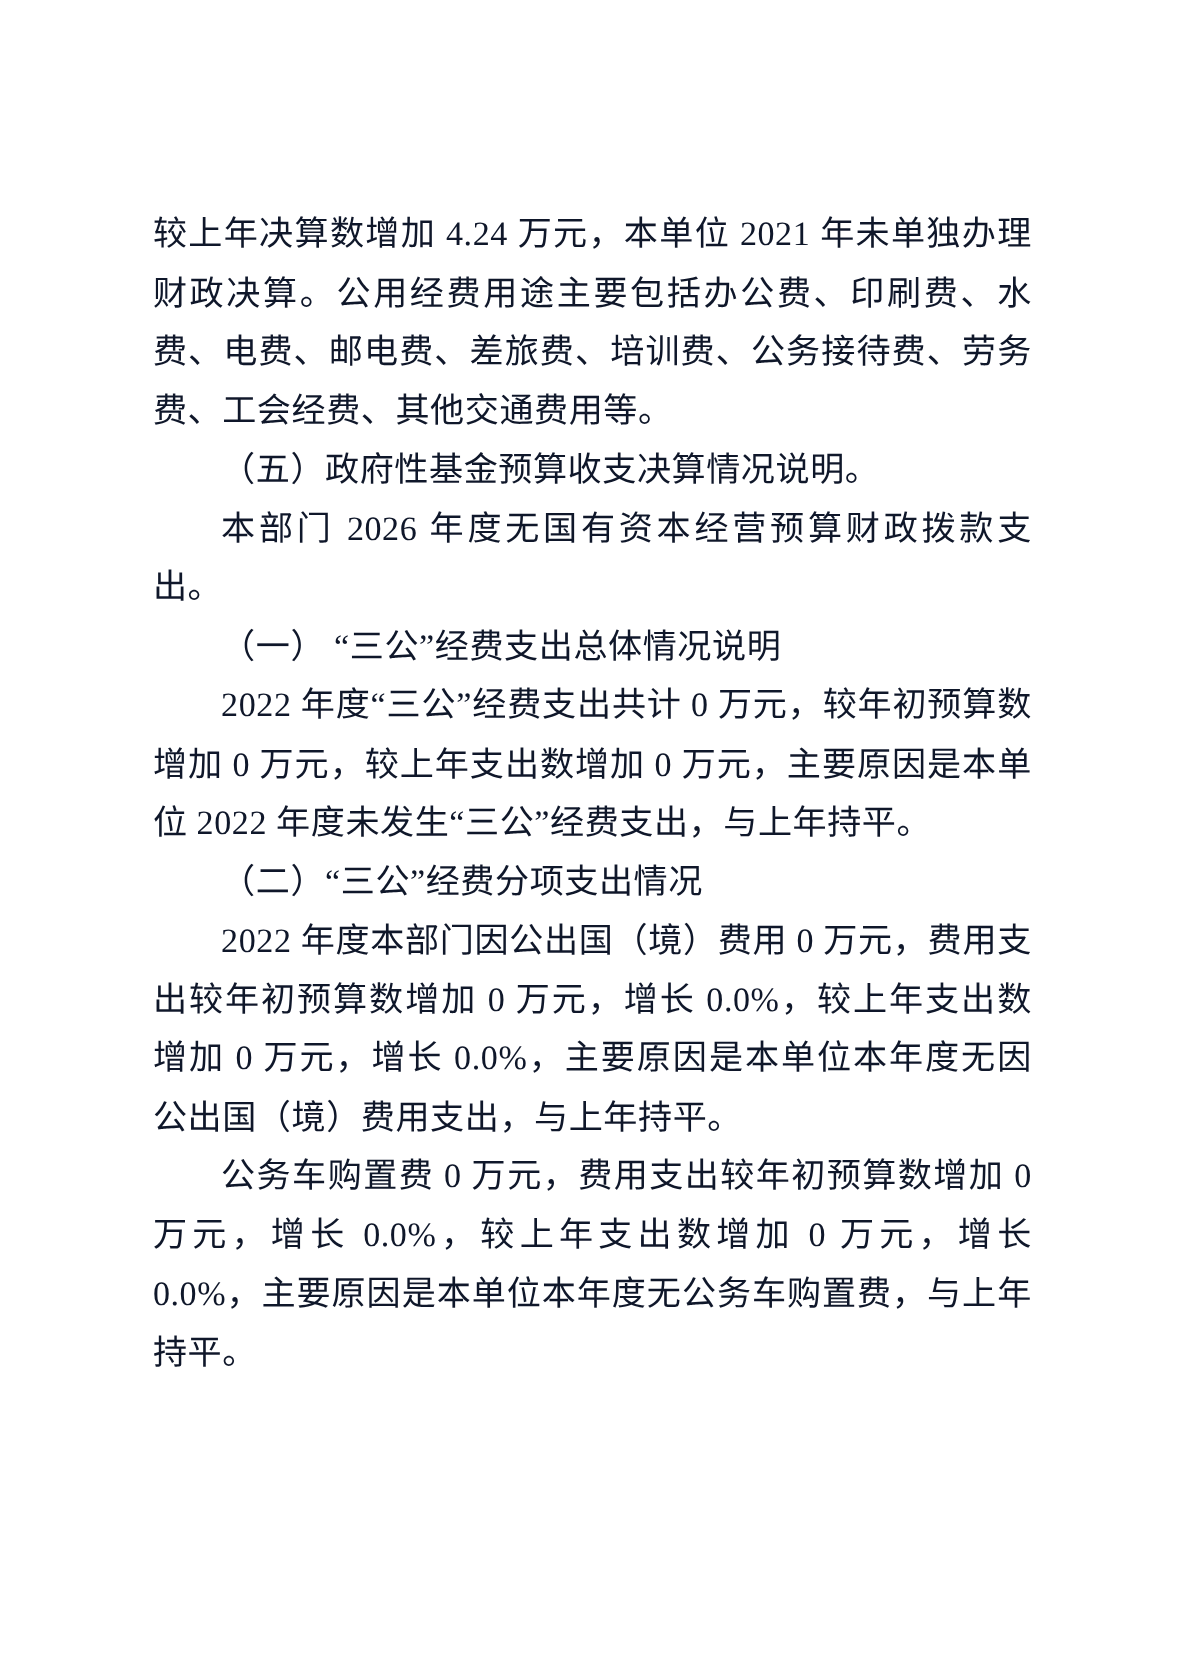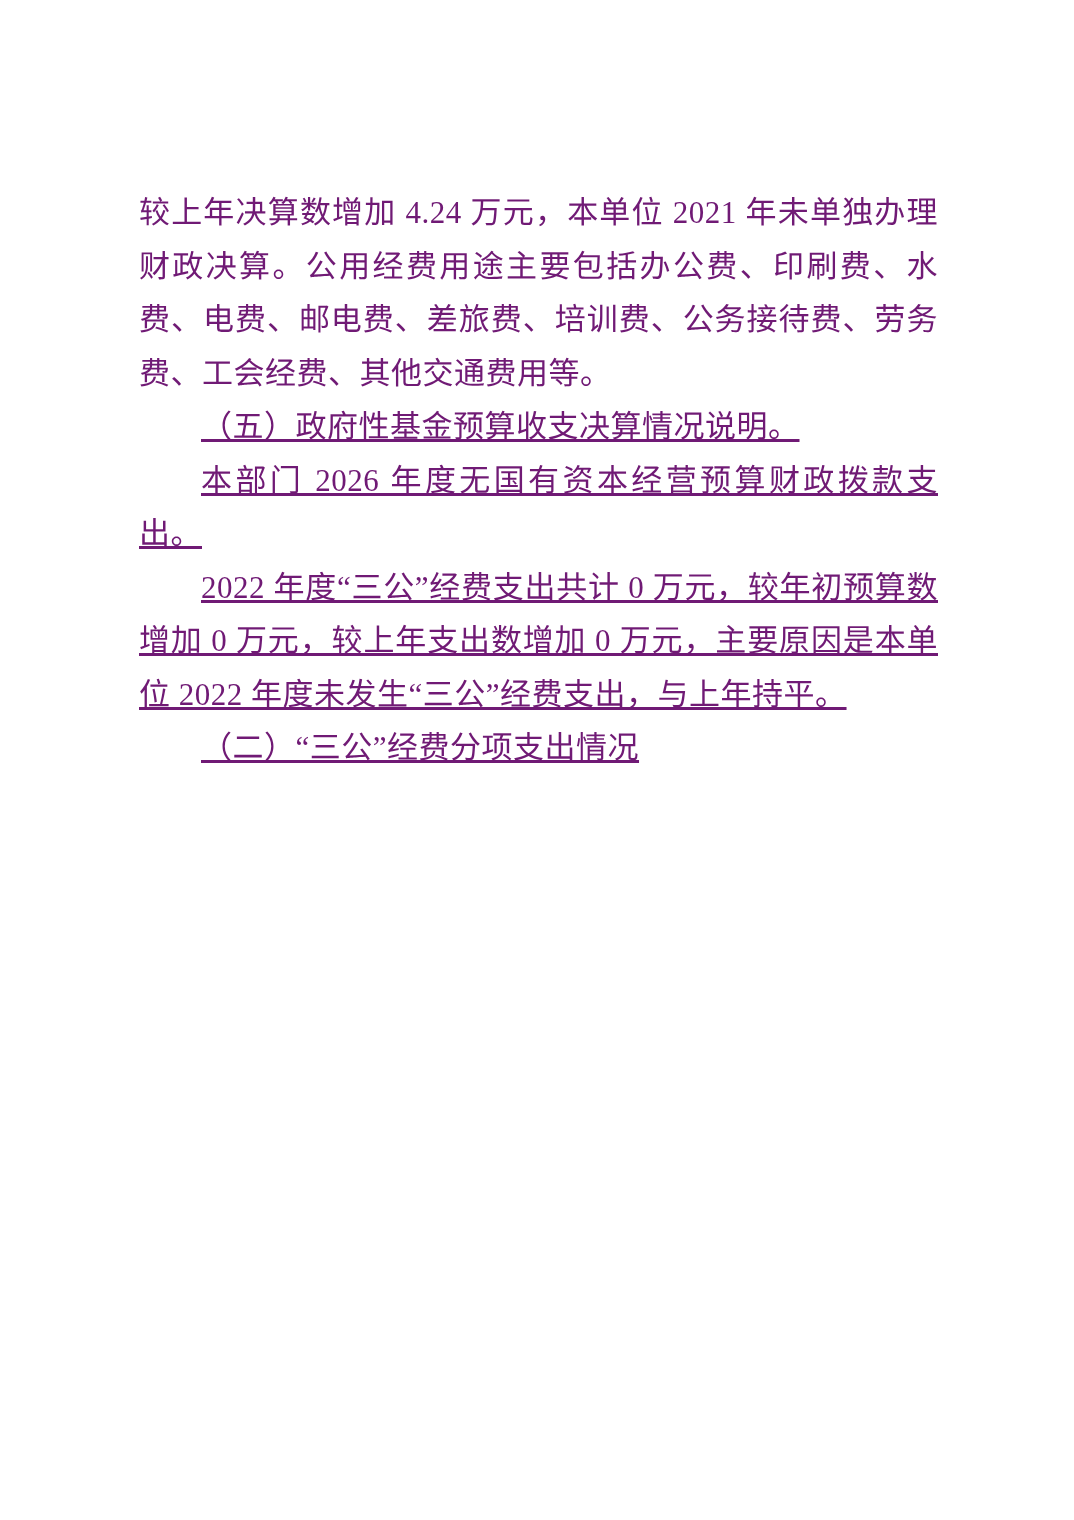--- a/index.html
+++ b/index.html
@@ -12,35 +12,34 @@
     width: 1074px;
     height: 1520px;
     background: #ffffff;
     overflow: hidden;
   }
   .doc-body {
     position: absolute;
     left: 139px;
     top: 186px;
     width: 799px;
-    color: #701a75;
+    color: #0f172a;
     font-family: "Liberation Serif", "DejaVu Serif", serif;
     font-size: 31px;
     line-height: 53.5px;
     text-align: justify;
     text-justify: inter-ideograph;
     letter-spacing: 0.5px;
   }
   .doc-body p {
     margin: 0;
     padding: 0;
   }
   .indent {
     text-indent: 2em;
-    text-decoration: underline;
   }
   .no-indent {
     text-indent: 0;
   }
   .heading-bold {
     font-family: "Liberation Sans", "DejaVu Sans", sans-serif;
     font-weight: 700;
     letter-spacing: 1px;
   }
 </style>
@@ -52,21 +51,24 @@
 
     <p class="no-indent">较上年决算数增加 4.24 万元，本单位 2021 年未单独办理财政决算。公用经费用途主要包括办公费、印刷费、水费、电费、邮电费、差旅费、培训费、公务接待费、劳务费、工会经费、其他交通费用等。</p>
 
     <p class="indent">（五）政府性基金预算收支决算情况说明。</p>
 
 
 
     <p class="indent">本部门 2026 年度无国有资本经营预算财政拨款支出。</p>
 
 
+    <p class="indent">（一） “三公”经费支出总体情况说明</p>
 
     <p class="indent">2022 年度“三公”经费支出共计 0 万元，较年初预算数增加 0 万元，较上年支出数增加 0 万元，主要原因是本单位 2022 年度未发生“三公”经费支出，与上年持平。</p>
 
     <p class="indent">（二）“三公”经费分项支出情况</p>
 
+    <p class="indent">2022 年度本部门因公出国（境）费用 0 万元，费用支出较年初预算数增加 0 万元，增长 0.0%，较上年支出数增加 0 万元，增长 0.0%，主要原因是本单位本年度无因公出国（境）费用支出，与上年持平。</p>
 
+    <p class="indent">公务车购置费 0 万元，费用支出较年初预算数增加 0 万元，增长 0.0%，较上年支出数增加 0 万元，增长 0.0%，主要原因是本单位本年度无公务车购置费，与上年持平。</p>
 
   </div>
 </div>
 
 </body></html>

